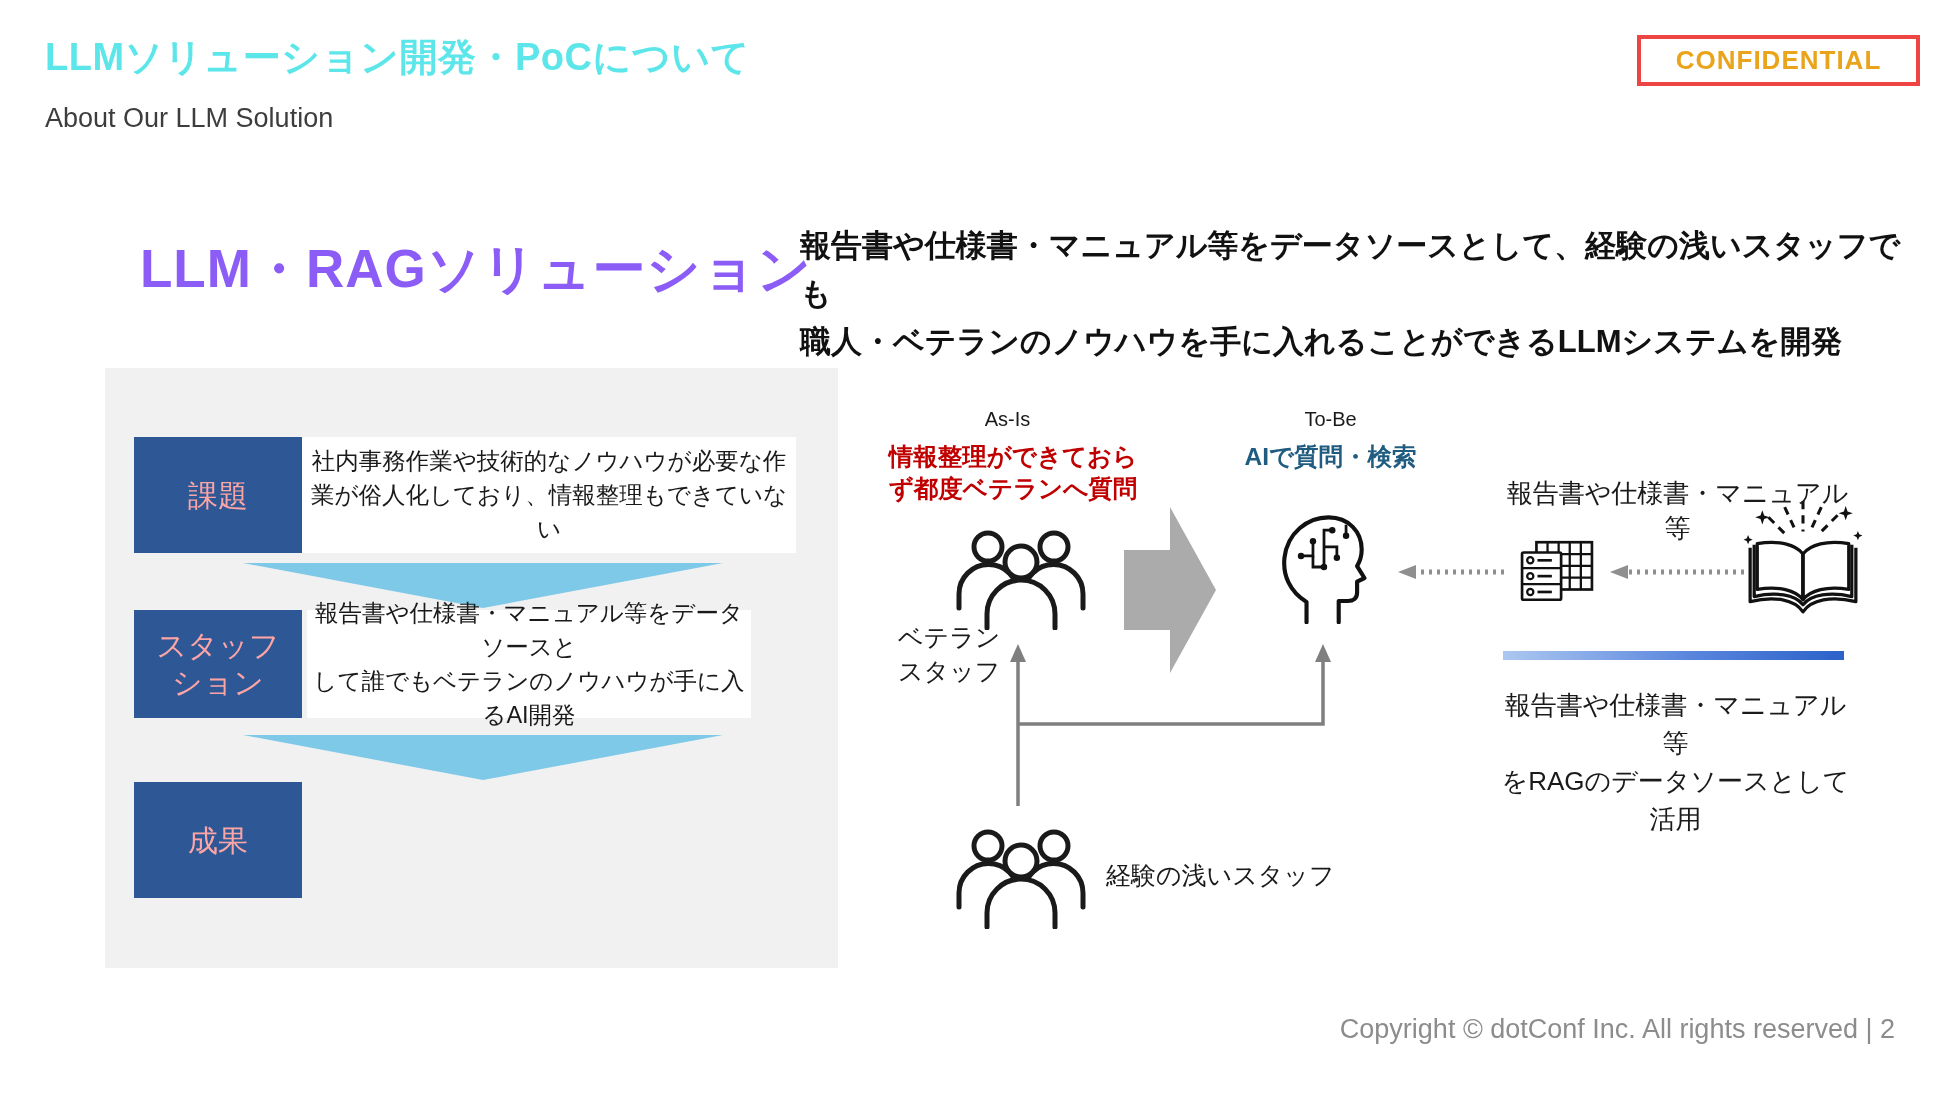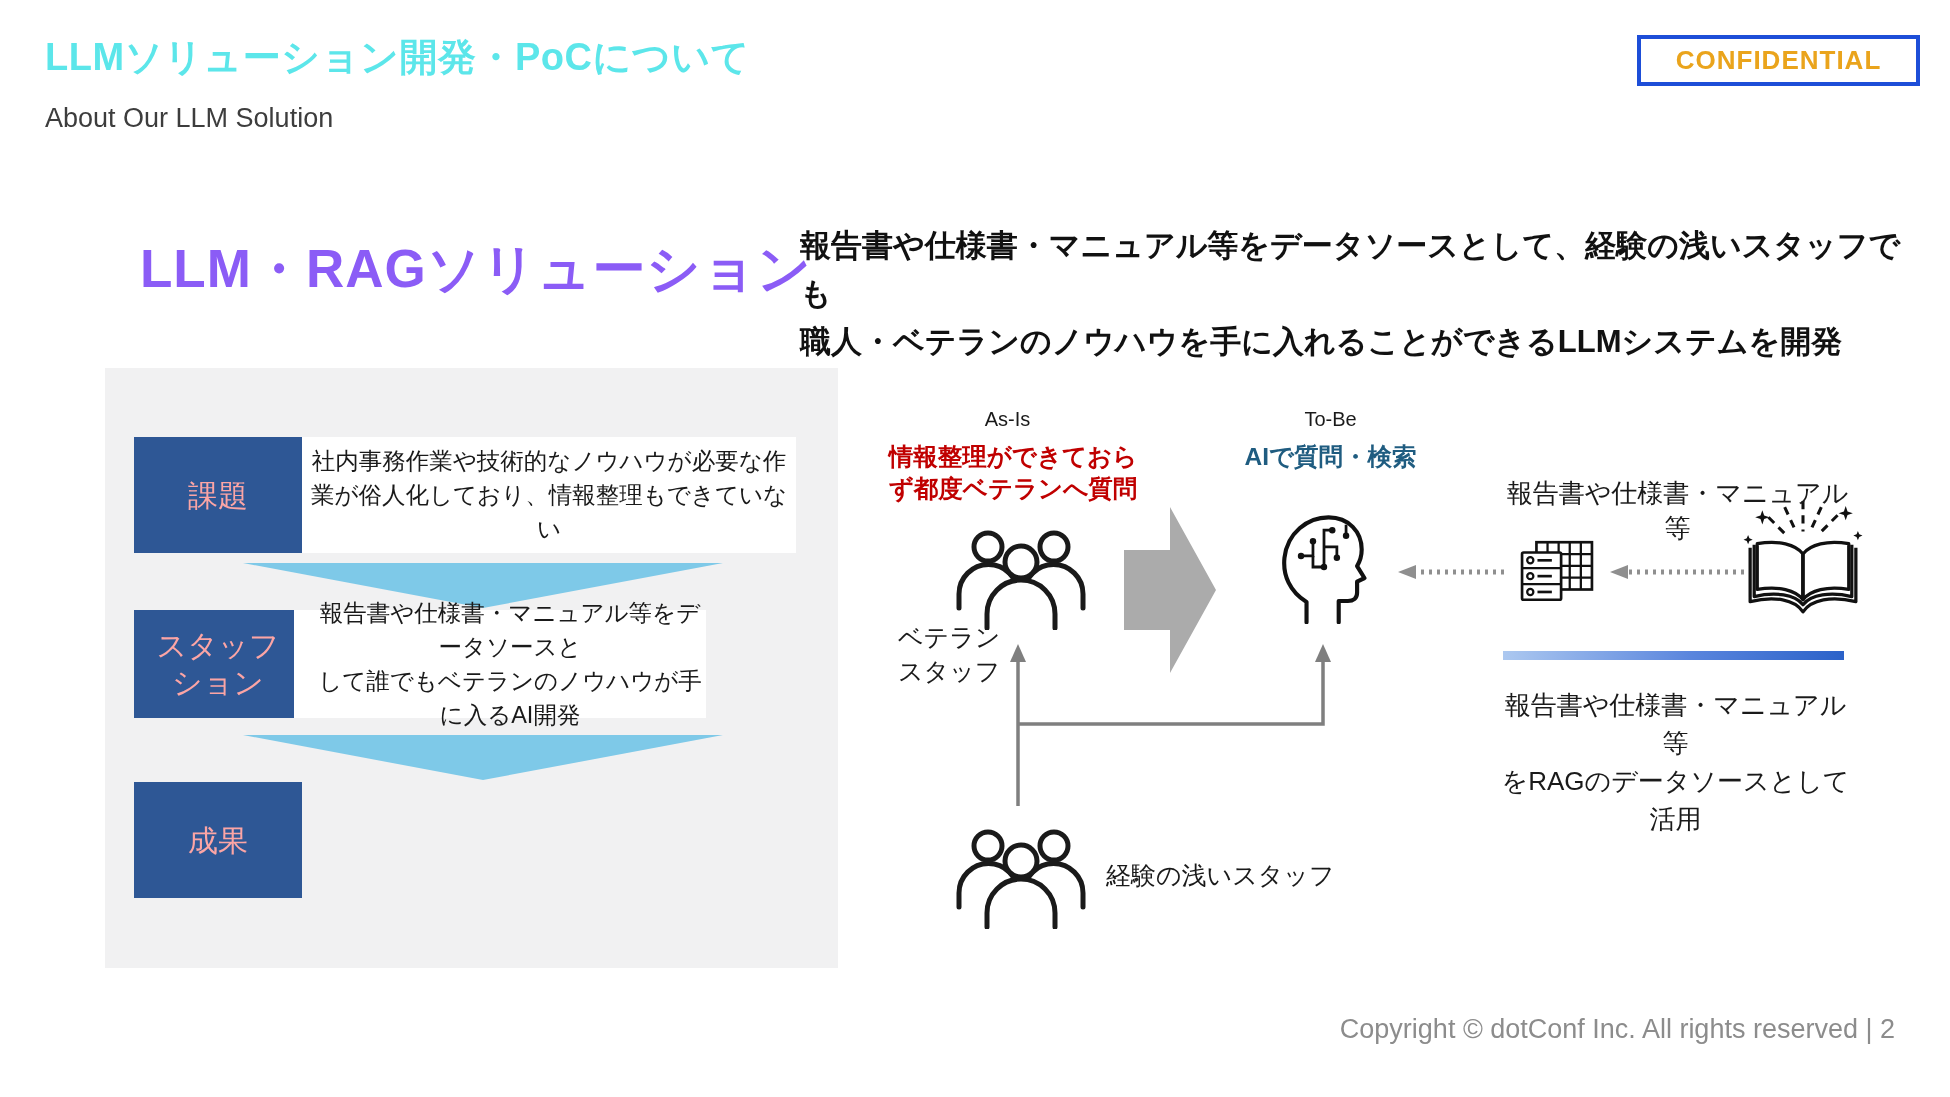--- a/index.html
+++ b/index.html
@@ -7,21 +7,21 @@
     position:relative;width:1950px;height:1097px;background:#ffffff;overflow:hidden;
     font-family:"Liberation Sans","DejaVu Sans",sans-serif;color:#1a1a1a;
   }
   .abs{position:absolute;}
   .pre{white-space:pre-line;}
   .center{text-align:center;}
   
   .page-title{font-size:38px;font-weight:bold;color:#5ce6ea;letter-spacing:.5px;}
   .page-sub{font-size:27px;color:#3d3d3d;}
   .confbadge{
-    border:4px solid #1d4ed8;color:#eaa41c;font-weight:bold;font-size:26px;
+    border:4px solid #ef4444;color:#eaa41c;font-weight:bold;font-size:26px;
     display:flex;align-items:center;justify-content:center;letter-spacing:1px;
     box-sizing:border-box;
   }
   
   .heading{font-size:53px;font-weight:bold;color:#8b5cf6;letter-spacing:1px;}
   .desc{font-size:31px;font-weight:bold;line-height:48px;color:#111;}
   
   .panel{background:#f1f1f2;}
   .lblbox{
     background:#2e5795;color:#fca5a5;display:flex;align-items:center;justify-content:center;
@@ -65,21 +65,21 @@
     <span class="pre">社内事務作業や技術的なノウハウが必要な作
 業が俗人化しており、情報整理もできていない</span>
   </div>
 
   <div class="abs tri" style="left:243px;top:563px;width:480px;height:45px;"></div>
 
   <div class="abs lblbox" style="left:134px;top:610px;width:168px;height:108px;">
     <span class="pre">スタッフ
 ション</span>
   </div>
-  <div class="abs txtbox" style="left:294px;top:610px;width:392px;height:108px;padding-left:20px;">
+  <div class="abs txtbox" style="left:307px;top:610px;width:444px;height:108px;">
     <span class="pre">報告書や仕様書・マニュアル等をデータソースと
 して誰でもベテランのノウハウが手に入るAI開発</span>
   </div>
 
   <div class="abs tri" style="left:243px;top:735px;width:480px;height:45px;"></div>
 
   <div class="abs lblbox" style="left:134px;top:782px;width:168px;height:116px;">
     <span class="pre">成果</span>
   </div>
 

